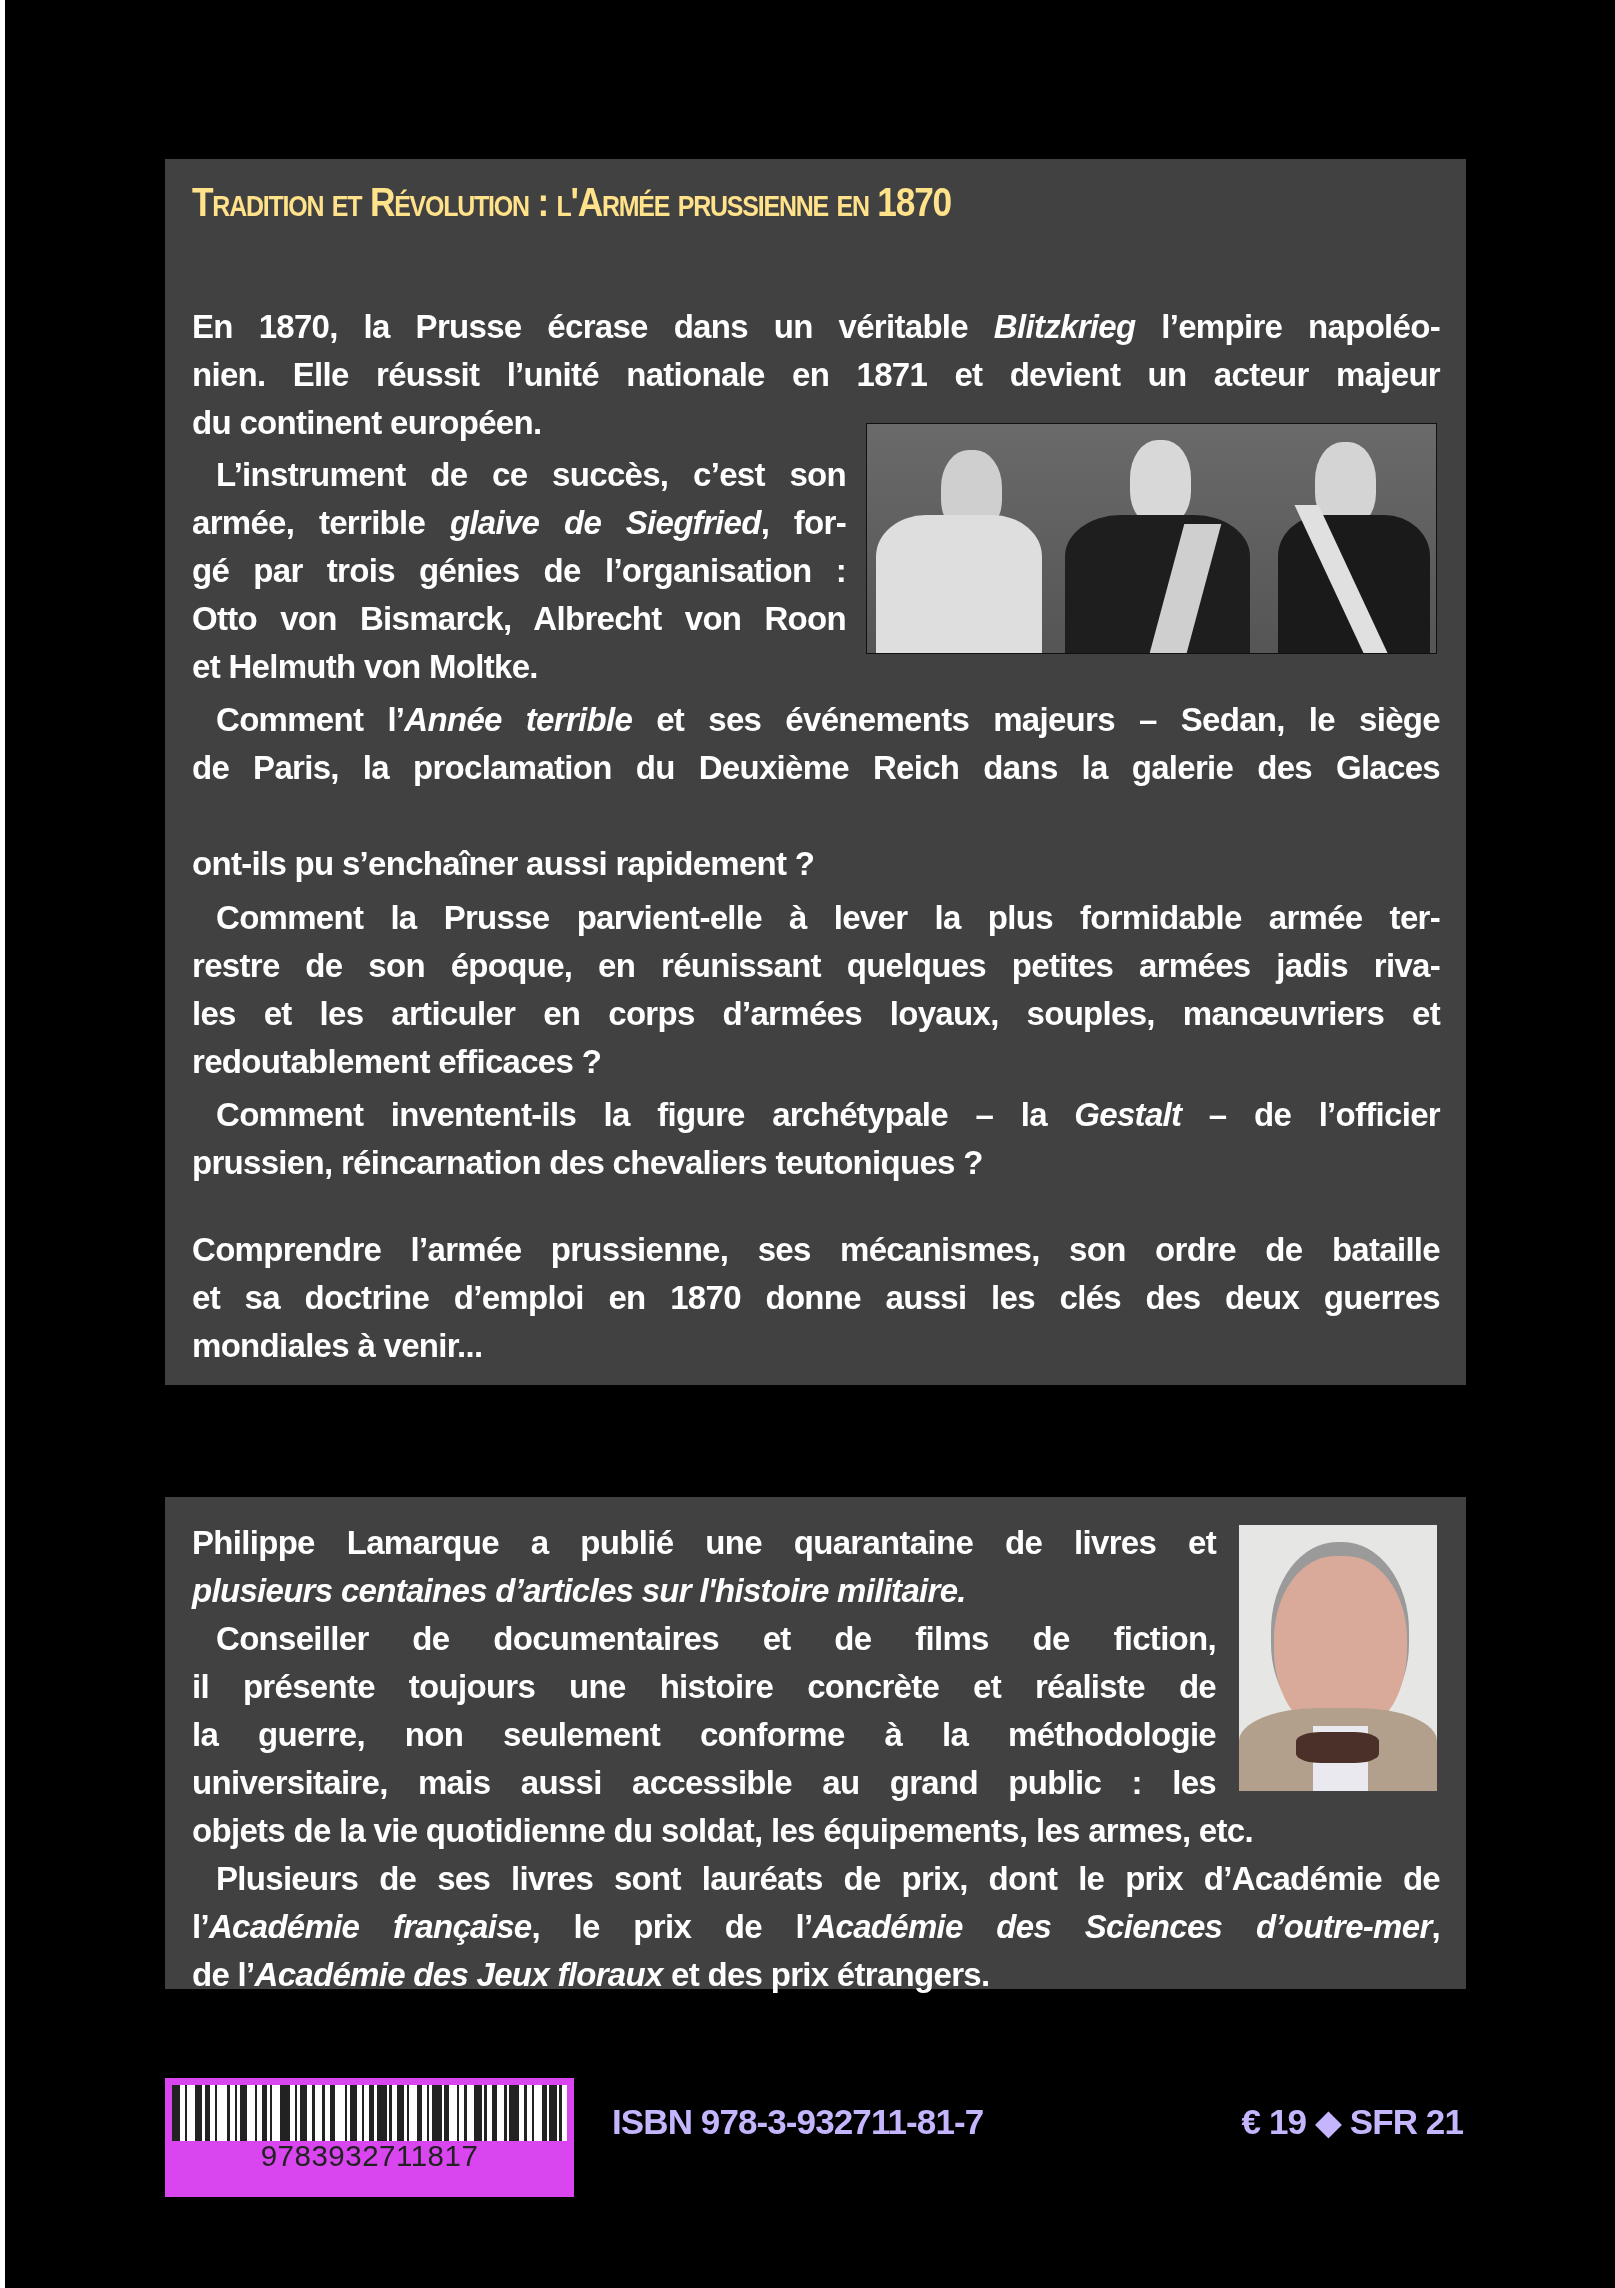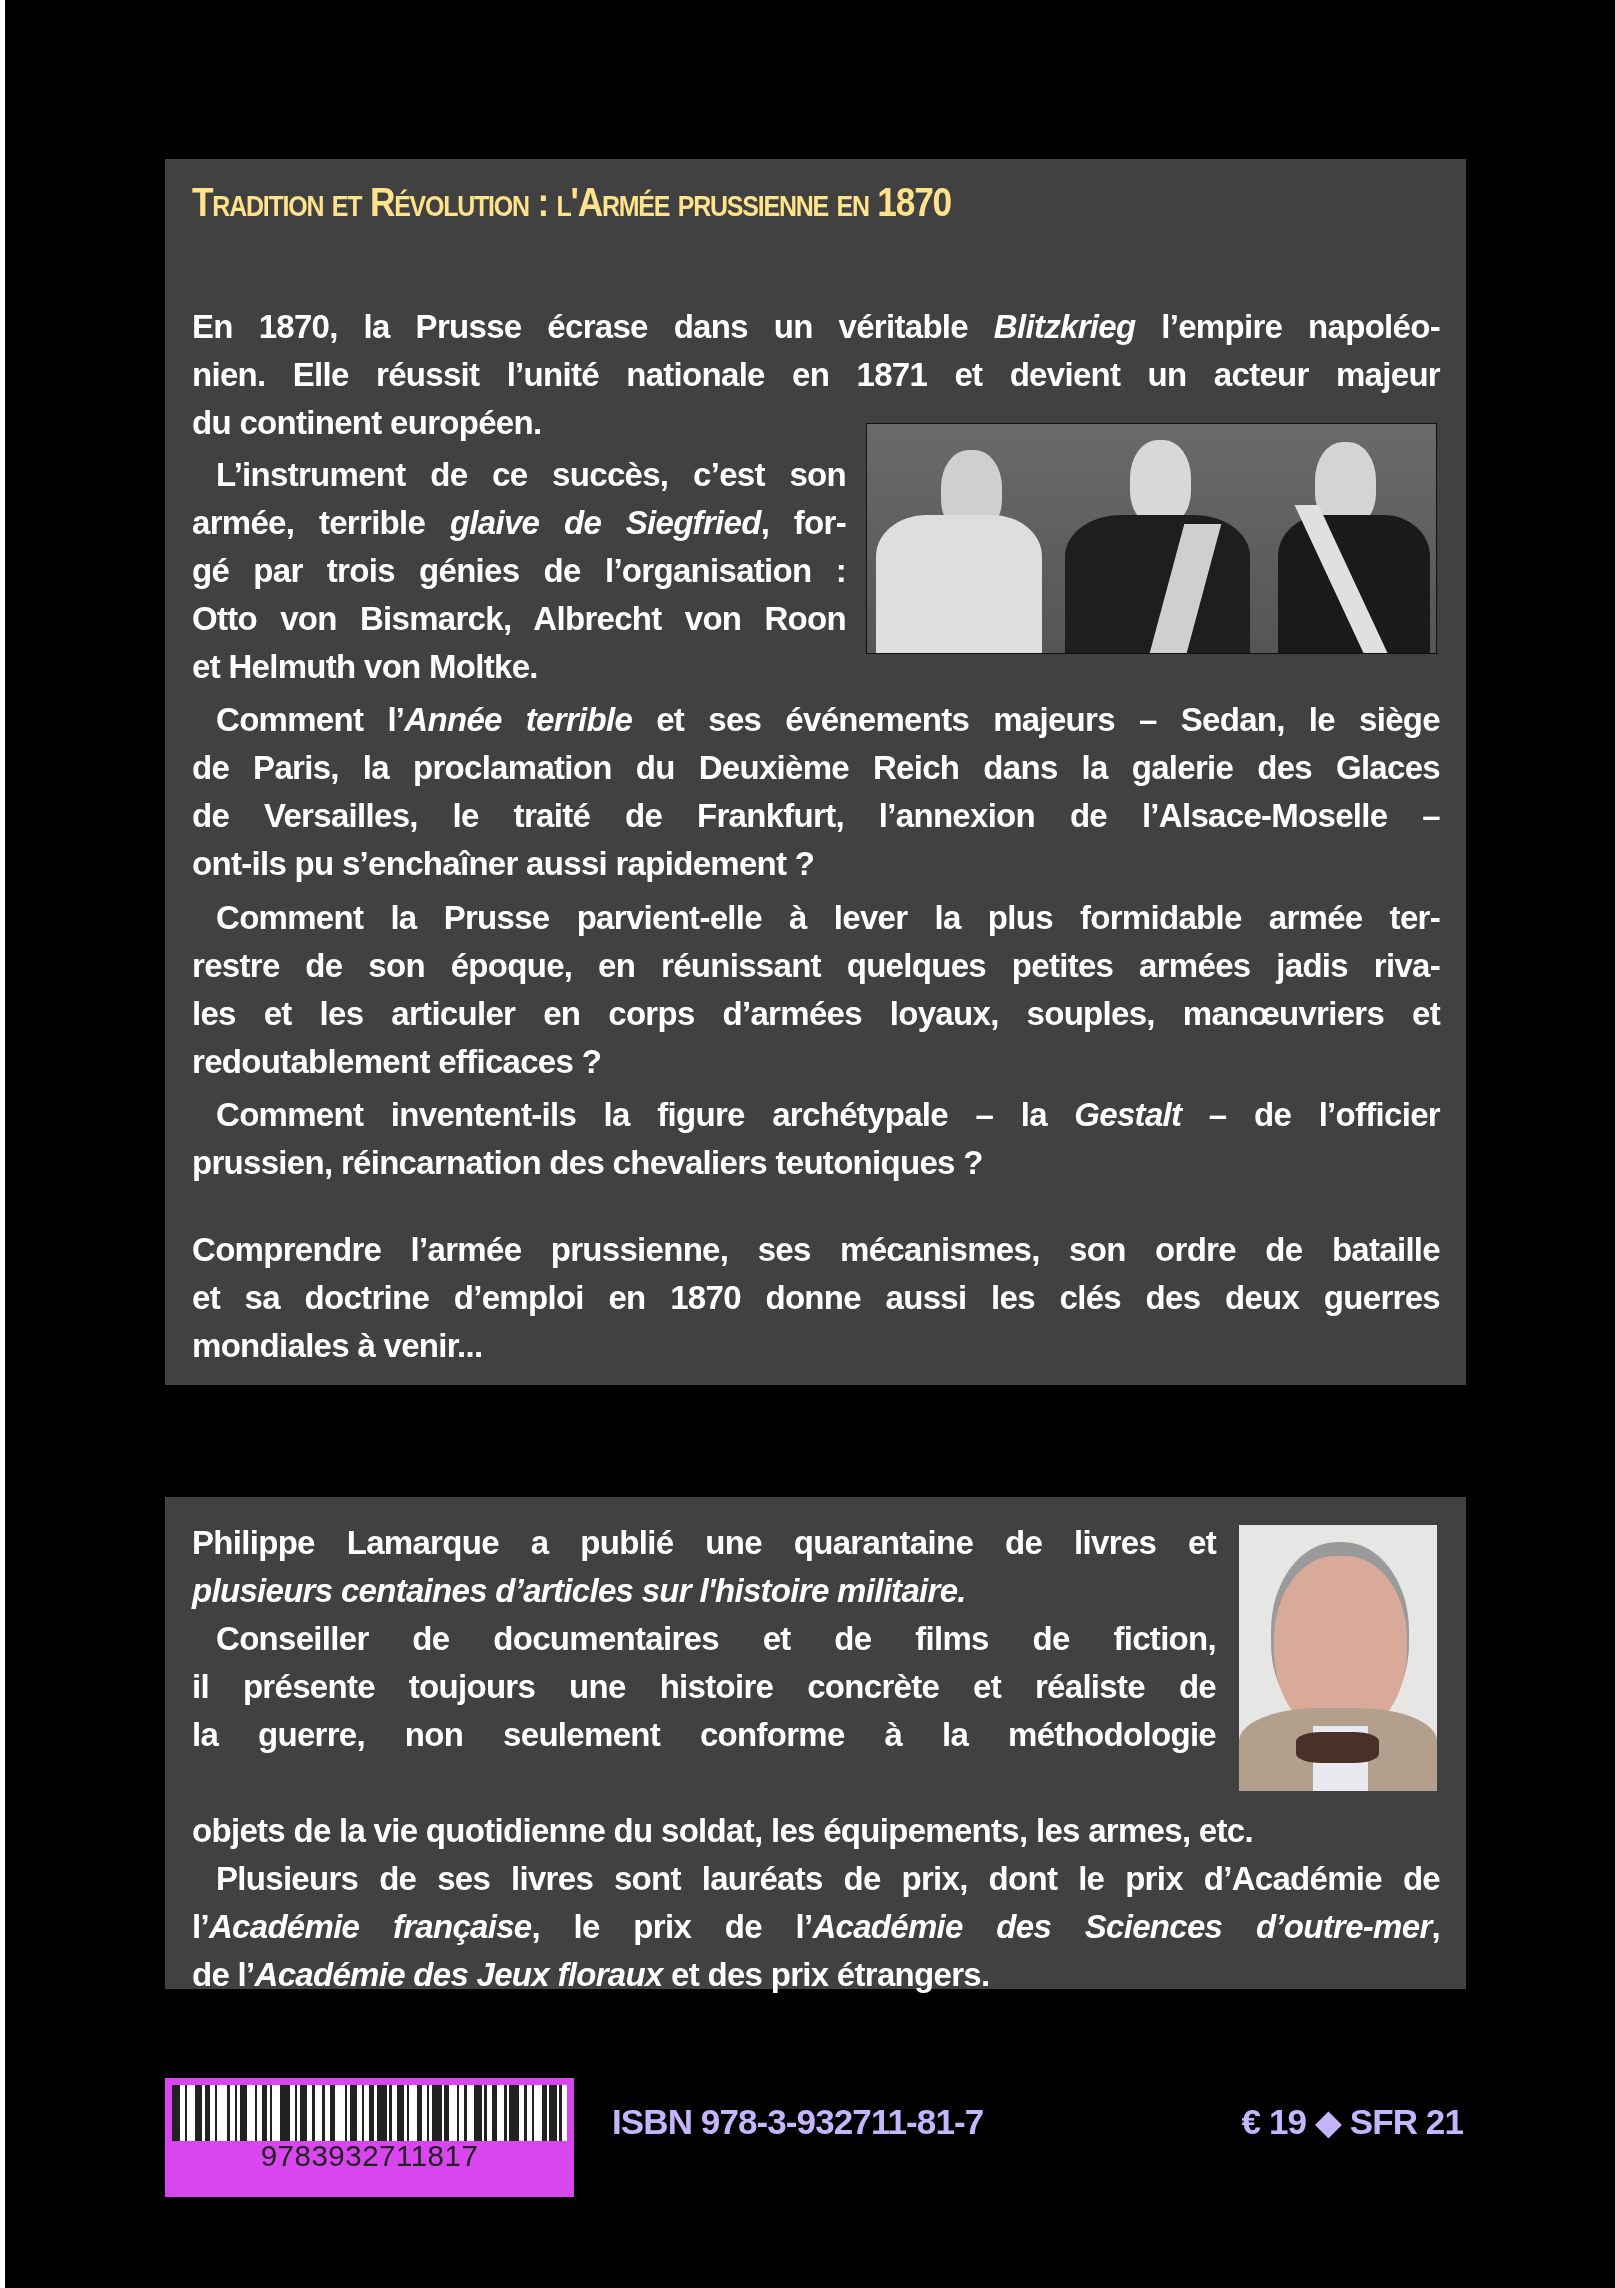--- a/index.html
+++ b/index.html
@@ -85,21 +85,20 @@
   <div class="line indent" style="top:292px;width:630px;"><span>L’instrument de ce succès, c’est son</span></div>
 
   <div class="line last" style="top:240px;width:1248px;"><span>du continent européen.</span></div>
   <div class="line" style="top:340px;width:654px;"><span>armée, terrible </span><i>glaive de Siegfried</i><span>, for-</span></div>
   <div class="line" style="top:388px;width:654px;"><span>gé par trois génies de l’organisation :</span></div>
   <div class="line" style="top:436px;width:654px;"><span>Otto von Bismarck, Albrecht von Roon</span></div>
   <div class="line last" style="top:484px;width:654px;"><span>et Helmuth von Moltke.</span></div>
 
   <div class="line indent" style="top:537px;width:1224px;"><span>Comment l’</span><i>Année terrible</i><span> et ses événements majeurs – Sedan, le siège</span></div>
   <div class="line" style="top:585px;width:1248px;"><span>de Paris, la proclamation du Deuxième Reich dans la galerie des Glaces</span></div>
-  <div class="line" style="top:633px;width:1248px;"><span>de Versailles, le traité de Frankfurt, l’annexion de l’Alsace-Moselle –</span></div>
   <div class="line last" style="top:681px;width:1248px;"><span>ont-ils pu s’enchaîner aussi rapidement ?</span></div>
 
   <div class="line indent" style="top:735px;width:1224px;"><span>Comment la Prusse parvient-elle à lever la plus formidable armée ter-</span></div>
   <div class="line" style="top:783px;width:1248px;"><span>restre de son époque, en réunissant quelques petites armées jadis riva-</span></div>
   <div class="line" style="top:831px;width:1248px;"><span>les et les articuler en corps d’armées loyaux, souples, manœuvriers et</span></div>
   <div class="line last" style="top:879px;width:1248px;"><span>redoutablement efficaces ?</span></div>
 
   <div class="line indent" style="top:932px;width:1224px;"><span>Comment inventent-ils la figure archétypale – la </span><i>Gestalt</i><span> – de l’officier</span></div>
   <div class="line last" style="top:980px;width:1248px;"><span>prussien, réincarnation des chevaliers teutoniques ?</span></div>
 
@@ -115,20 +114,21 @@
     <div style="position:absolute;left:0;bottom:0;width:198px;height:83px;border-radius:40% 40% 0 0;background:#b3a08c;"></div>
     <div style="position:absolute;left:74px;bottom:0;width:55px;height:65px;background:#e9e9ef;"></div>
     <div style="position:absolute;left:57px;bottom:28px;width:83px;height:31px;background:#4a3028;border-radius:30%;"></div>
   </div>
 
   <div class="line" style="top:22px;width:1024px;"><span>Philippe Lamarque a publié une quarantaine de livres et</span></div>
   <div class="line last" style="top:70px;width:1024px;font-style:italic;"><span>plusieurs centaines d’articles sur l'histoire militaire.</span></div>
   <div class="line indent" style="top:118px;width:1000px;"><span>Conseiller de documentaires et de films de fiction,</span></div>
   <div class="line" style="top:166px;width:1024px;"><span>il présente toujours une histoire concrète et réaliste de</span></div>
   <div class="line" style="top:214px;width:1024px;"><span>la guerre, non seulement conforme à la méthodologie</span></div>
+  <div class="line" style="top:262px;width:1024px;"><span>universitaire, mais aussi accessible au grand public : les</span></div>
   <div class="line last" style="top:310px;width:1248px;"><span>objets de la vie quotidienne du soldat, les équipements, les armes, etc.</span></div>
   <div class="line" style="top:406px;width:1248px;"><span>l’</span><i>Académie française</i><span>, le prix de l’</span><i>Académie des Sciences d’outre-mer</i><span>,</span></div>
   <div class="line indent" style="top:358px;width:1224px;"><span>Plusieurs de ses livres sont lauréats de prix, dont le prix d’Académie de</span></div>
   <div class="line last" style="top:454px;width:1248px;"><span>de l’</span><i>Académie des Jeux floraux</i><span> et des prix étrangers.</span></div>
 </div>
 
 <div class="barcode">
   <div class="bars" id="bars">
       <span style="width: 7.5px; background: rgb(34, 34, 34);"></span>
       <span style="width: 5px; background: rgb(255, 255, 255);"></span>

